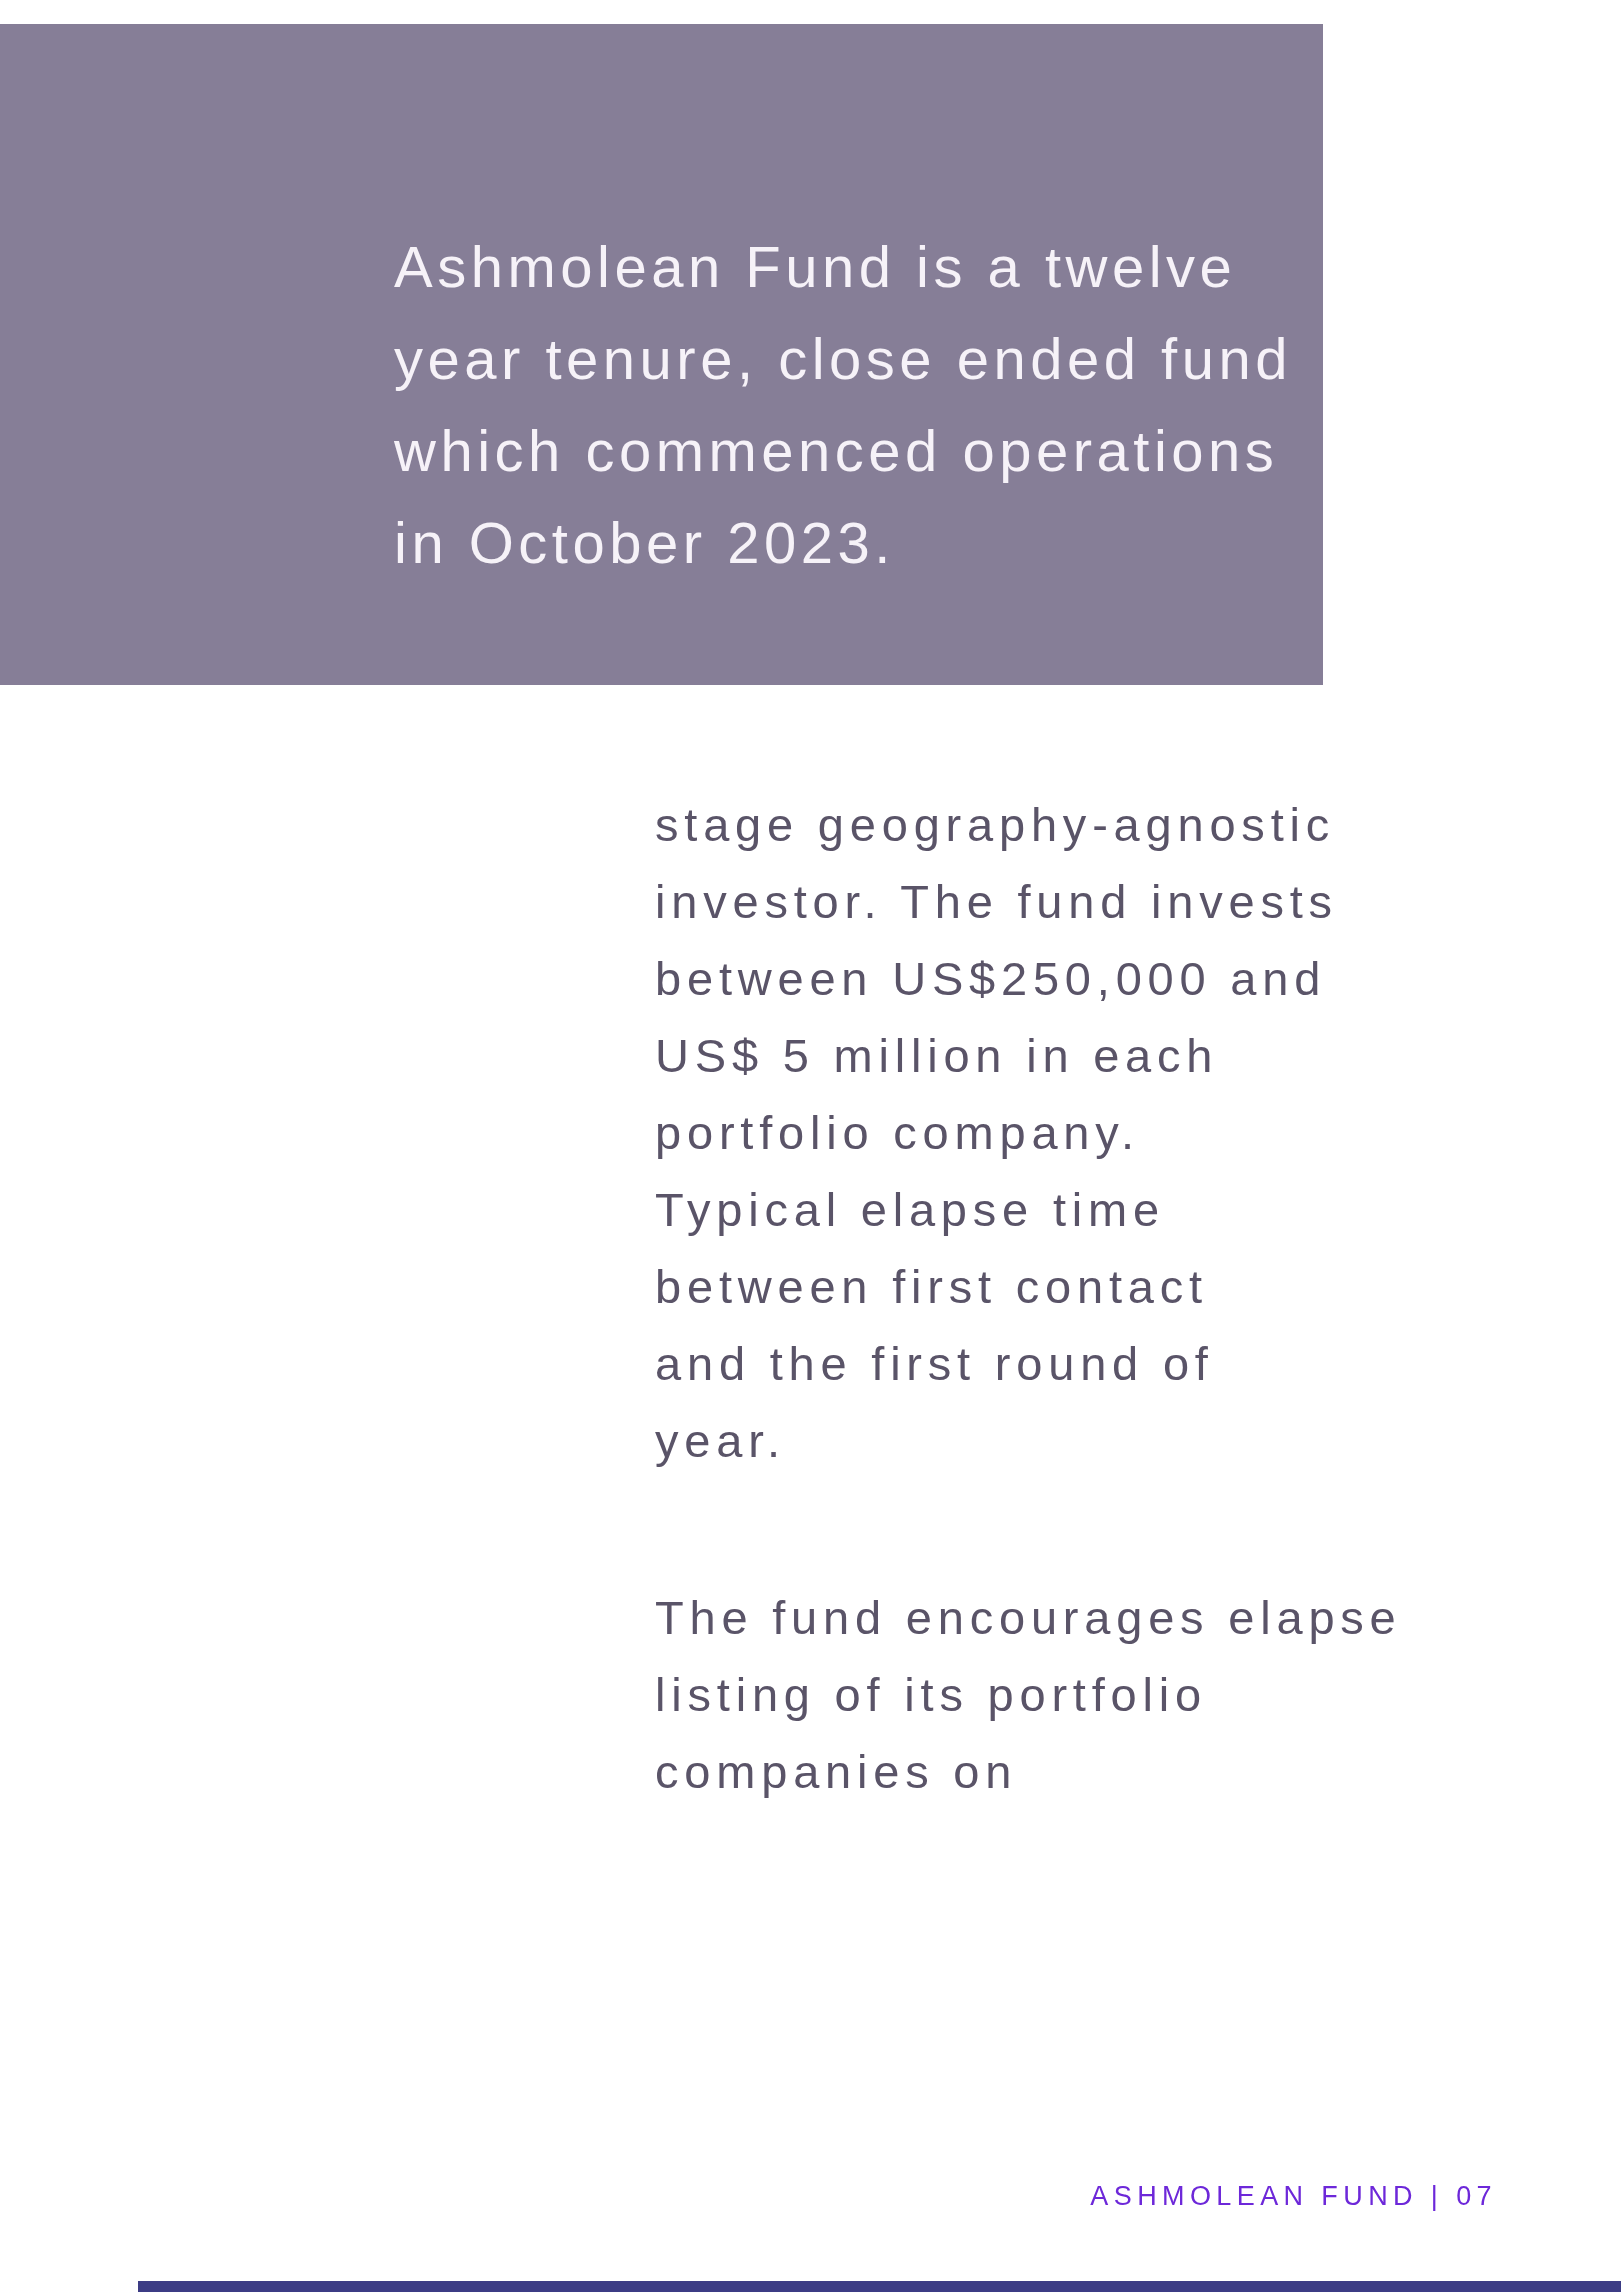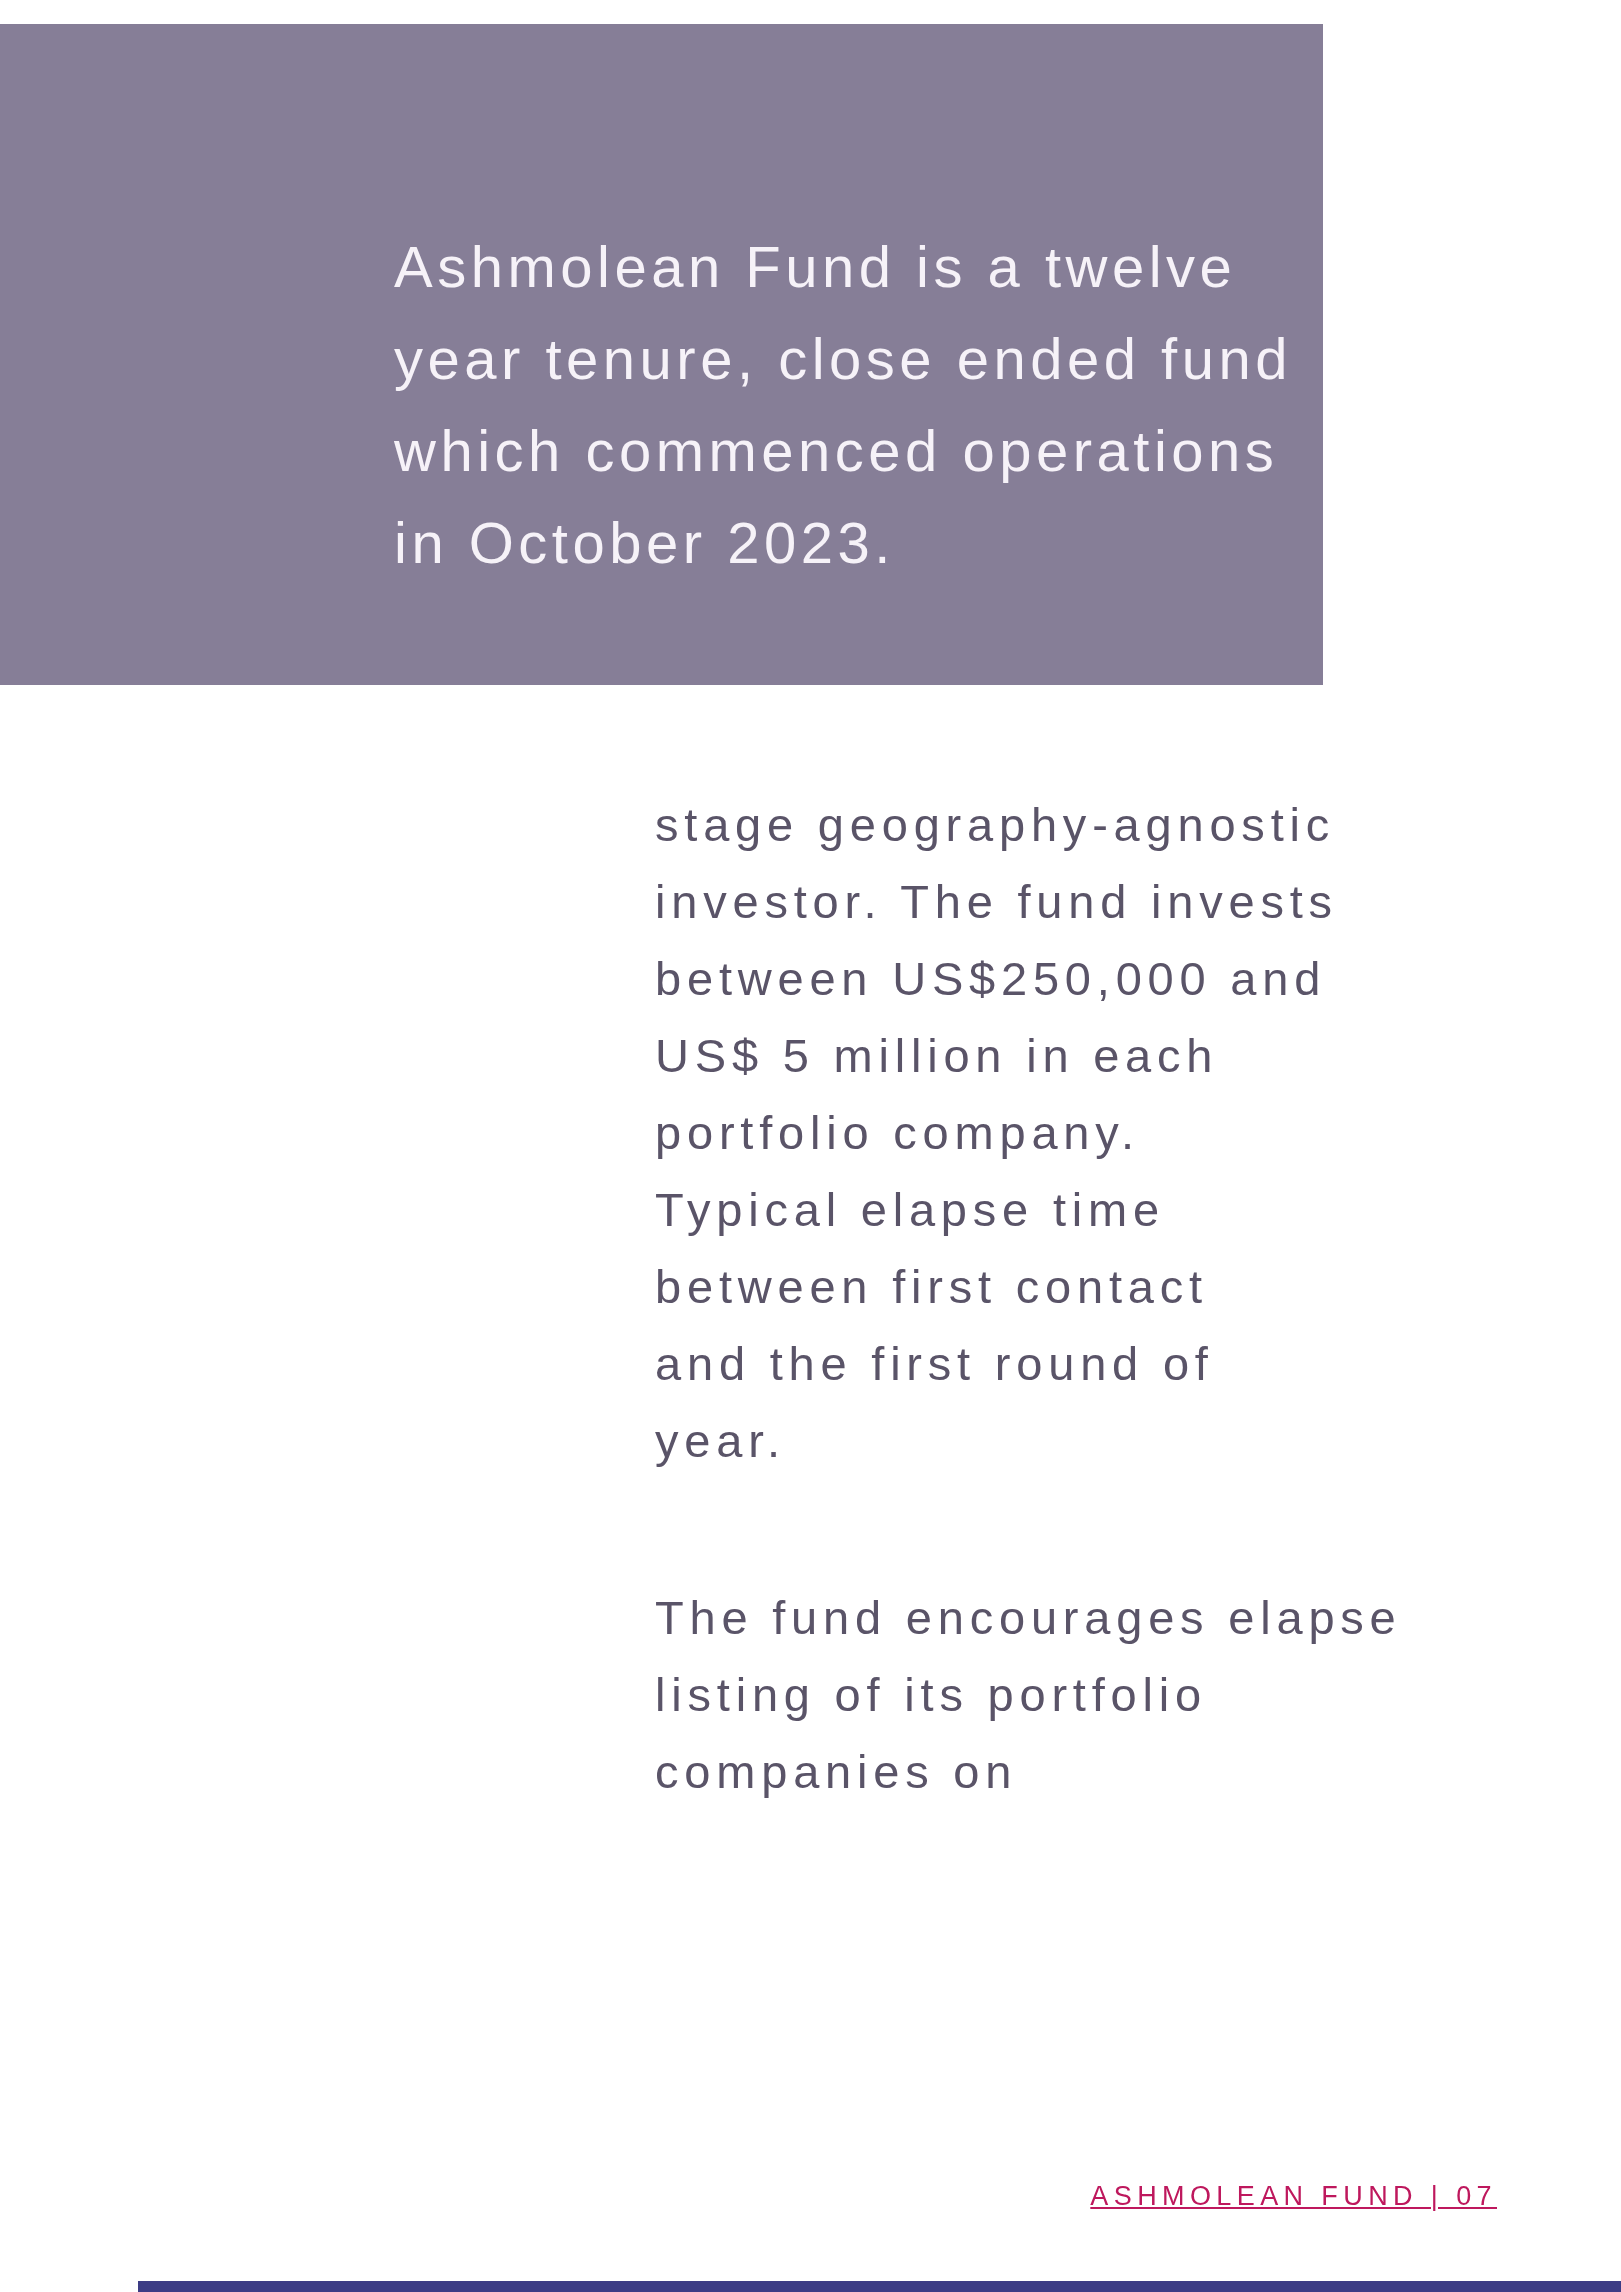--- a/index.html
+++ b/index.html
@@ -52,27 +52,26 @@
     margin-top: 100px;
   }
   .line {
     white-space: nowrap;
   }
   
   .footer-line {
     position: absolute;
     top: 2183px;
     right: 124px;
-    color: #be185d;
+    color: #6d28d9;
     font-size: 27px;
     line-height: 27px;
     font-weight: 300;
     letter-spacing: 5.4px;
     white-space: nowrap;
-    text-decoration: underline;
   }
   
   .bottom-bar {
     position: absolute;
     bottom: 0;
     left: 138px;
     right: 0;
     height: 11.6px;
     background: #3C3C85;
   }

